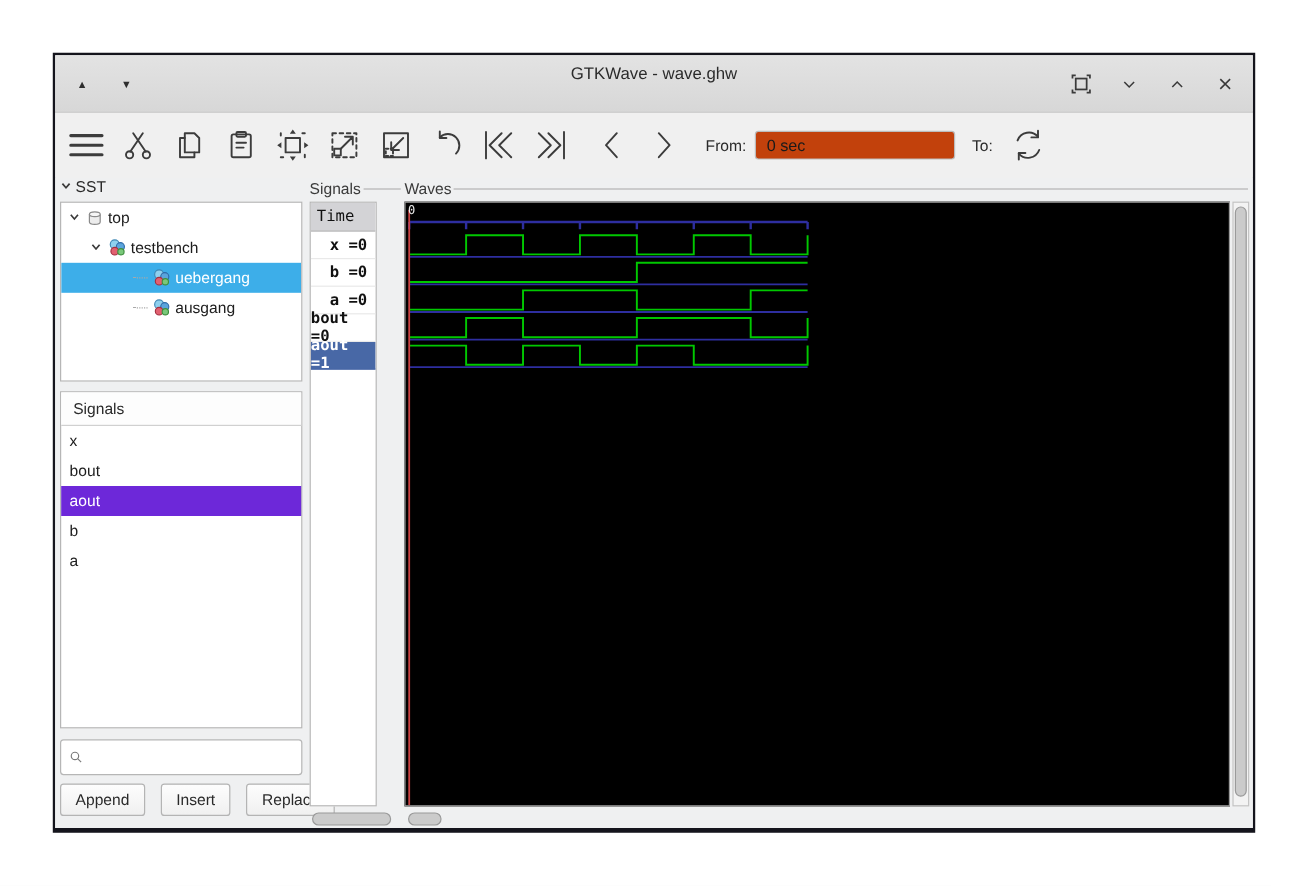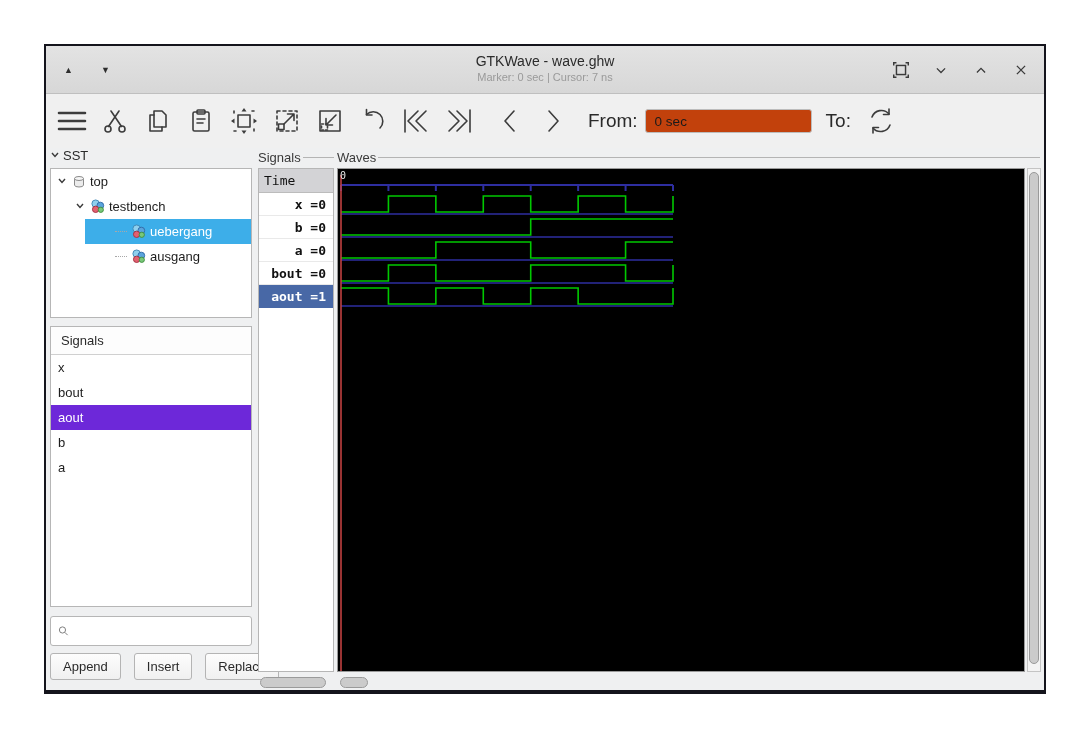--- a/index.html
+++ b/index.html
@@ -19,62 +19,62 @@
   .tb-right { position:absolute; right:12px; top:0; height:48px; display:flex; align-items:center; gap:18px; }
   .tb-btn { width:22px; height:22px; display:flex; align-items:center; justify-content:center; }
   .tb-btn svg { stroke:#3a3a3a; fill:none; stroke-width:1.6; }
 
   
   .toolbar { position:absolute; left:0; top:48px; width:100%; height:54px; background:#f0f0f0;
              display:flex; align-items:center; }
   .tool { width:30px; height:30px; margin:0 6.5px; display:flex; align-items:center; justify-content:center; }
   .tool svg { stroke:#3c3c3c; fill:none; stroke-width:1.6; stroke-linecap:round; stroke-linejoin:round; }
   .tool.first { margin-left:11px; }
-  .tb-label { font-size:19px; color:#2a2a2a; margin:0 7px 0 14px; }
+  .tb-label { font-size:13px; color:#2a2a2a; margin:0 7px 0 14px; }
   .tb-input { height:24px; background:#c2410c; border:1px solid #bcbcbc; border-radius:3px;
               font-size:13.5px; color:#1a1a1a; padding:0 9px; font-family:"Liberation Sans",sans-serif; }
   .input-from { width:167px; }
   .input-to { width:164px; }
 
   
   .content { position:absolute; left:0; top:102px; width:998px; height:542px; background:#eff0f1; }
 
   .frame-label { position:absolute; font-size:13px; color:#3a3a3a; display:flex; align-items:center; }
   .frame-label .fl-line { border-top:1px solid #b4b4b4; margin-left:2px; }
   .chev { display:inline-block; margin-right:3px; }
   .chev svg { stroke:#3a3a3a; fill:none; stroke-width:1.4; }
 
   .panel { position:absolute; background:#ffffff; border:1px solid #b6b6b6; }
 
   
   .tree { left:4px; top:20px; width:202px; height:150px; overflow:hidden; }
   .tree-row { height:25px; display:flex; align-items:center; font-size:13px; color:#1d1d1d; white-space:nowrap; }
   .tree-row.sel { background:#3daee9; color:#ffffff; }
-  .t-ind0 { padding-left:6px; } .t-ind1 { padding-left:24px; } .t-ind2 { padding-left:30px;margin-left:34px; }
+  .t-ind0 { padding-left:6px; } .t-ind1 { padding-left:24px; } .t-ind2 { padding-left:60px; }
   .dotstub { display:inline-block; width:12px; height:1px; border-bottom:1px dotted #a8a8a8; margin-right:2px; }
   .scope-icon { margin:0 4px 0 2px; display:inline-flex; }
 
   
   .siglist { left:4px; top:178px; width:202px; height:281px; }
   .siglist-header { height:28px; display:flex; align-items:center; padding-left:10px; font-size:13px;
                     color:#2a2a2a; border-bottom:1px solid #d0d0d0; background:#fdfdfd; }
   .sl-row { height:25px; display:flex; align-items:center; padding-left:7px; font-size:13px; color:#1d1d1d; }
   .sl-row.sel { background:#6d28d9; color:#ffffff; }
 
   .searchbox { position:absolute; left:4px; top:468px; width:202px; height:30px; background:#fff;
                border:1px solid #b6b6b6; border-radius:3px; display:flex; align-items:center; padding-left:7px; }
   .searchbox input { border:none; outline:none; flex:1; font-size:13px; margin-left:6px; background:transparent; }
 
   .btnrow { position:absolute; left:4px; top:505px; width:202px; display:flex; }
   .pushbtn { height:27px; background:linear-gradient(#fdfdfd,#f0f0f0); border:1px solid #b4b4b4;
              border-radius:3px; font-size:13px; color:#2a2a2a; padding:0 12px; font-family:"Liberation Sans",sans-serif; }
   .pushbtn + .pushbtn { margin-left:13px; }
 
   
-  .sigcol { left:212px; top:20px; width:76px; height:504px; overflow:hidden; }
+  .sigcol { left:212px; top:20px; width:56px; height:504px; overflow:hidden; }
   .sigcol-header { height:24px; background:#d3d3d6; border-bottom:1px solid #bcbcbc; font-family:"DejaVu Sans Mono",monospace;
                    font-size:13px; color:#111; display:flex; align-items:center; padding-left:5px; }
   .sc-row { height:23px; font-family:"DejaVu Sans Mono",monospace; font-size:13px; color:#111;
             display:flex; align-items:center; justify-content:flex-end; padding-right:7px;
             border-bottom:1px solid #e9e9e9;font-weight:bold; }
   .sc-row.sel { background:#4868a6; color:#ffffff; border-bottom-color:#4868a6; }
 
   
   .wavebox { position:absolute; left:291px; top:20px; width:688px; height:504px; background:#000;
              border:1px solid #9a9a9a; }
@@ -95,21 +95,20 @@
 
 <div class="window">
 
   <div class="titlebar">
     <div class="tb-left">
       <span class="tb-tri">▲</span>
       <span class="tb-tri">▼</span>
     </div>
     <div class="tb-center">
       <div class="tb-title">GTKWave - wave.ghw</div>
-      <div class="tb-sub">Marker: 0 sec  |  Cursor: 7 ns</div>
     </div>
     <div class="tb-right">
       <span class="tb-btn">
         <svg width="20" height="20" viewBox="0 0 22 22">
           <rect x="6" y="6" width="10" height="10"></rect>
           <path d="M3 6 V3 H6 M16 3 H19 V6 M19 16 V19 H16 M6 19 H3 V16"></path>
         </svg>
       </span>
       <span class="tb-btn">
         <svg width="18" height="18" viewBox="0 0 22 22">

